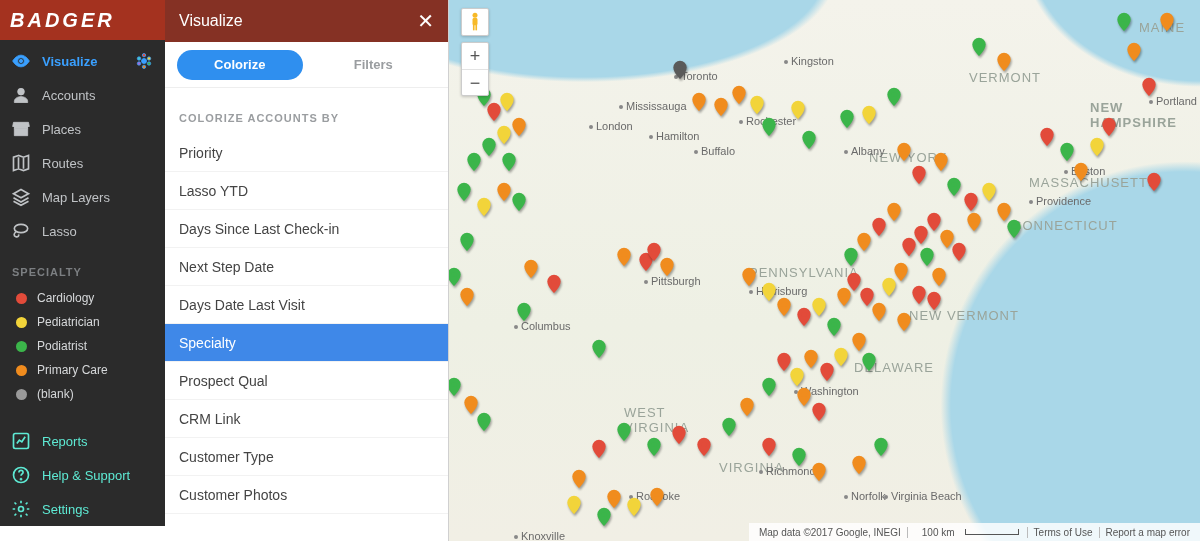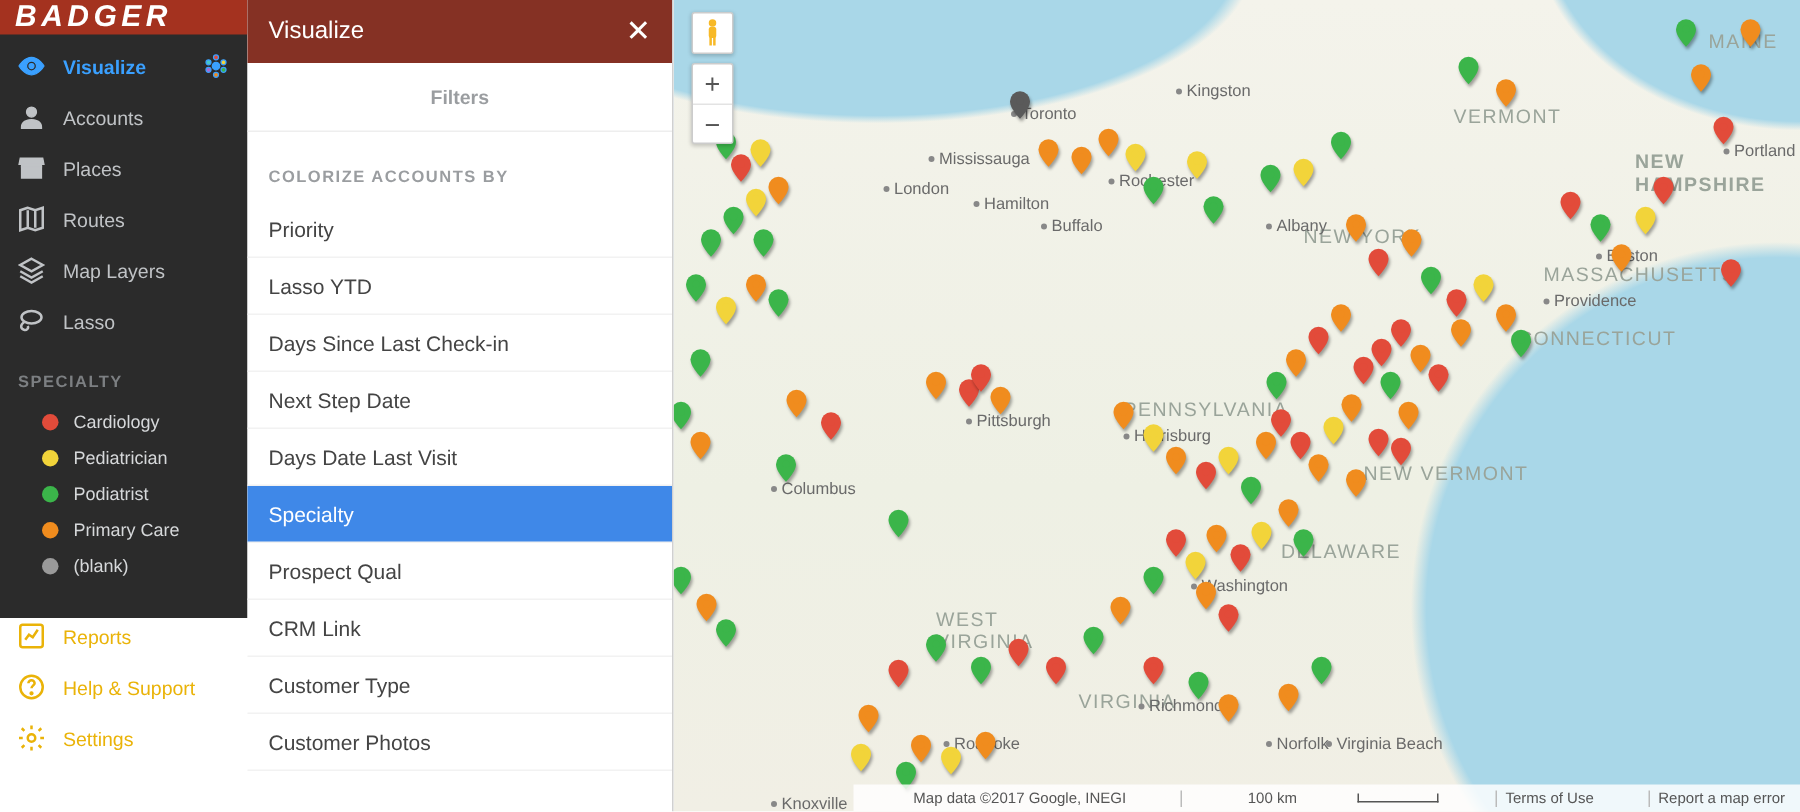--- a/index.html
+++ b/index.html
@@ -1,21 +1,21 @@
 <!DOCTYPE html>
 <html><head>
 <meta charset="utf-8">
 <style>
   * { box-sizing: border-box; margin: 0; padding: 0; font-family: "Helvetica Neue", Arial, sans-serif; }
   html, body { width: 1200px; height: 541px; overflow: hidden; }
   #app { display: flex; width: 1200px; height: 541px; position: relative; }
 
   
   .rail {
-    width: 165px; height: 412px; background: #2b2b2b; color: #cfd2d4;
+    width: 165px; height: 526px; background: #2b2b2b; color: #cfd2d4;
     display: flex; flex-direction: column; flex: 0 0 165px;
     font-size: 13px;
   }
   .rail .logo {
     height: 42px; background: #a4321f; color: #fff; font-weight: 800; letter-spacing: 3px;
     font-size: 20px; display: flex; align-items: center; padding-left: 10px;
     font-style: italic;
   }
   .rail .nav { padding-top: 4px; }
   .rail .nav-item {
@@ -23,26 +23,26 @@
     cursor: pointer; color: #c0c3c6;
   }
   .rail .nav-item.active { color: #3aa0ff; font-weight: 600; }
   .rail .nav-item .ico { width: 22px; height: 22px; display: inline-flex; align-items:center; justify-content:center; }
   .rail .nav-item .ico svg { width: 20px; height: 20px; fill: currentColor; stroke: currentColor; }
   .rail .nav-item.active .tail { margin-left:auto; }
 
   .rail .section-title {
     padding: 18px 12px 8px; color: #7c7f82; font-size: 11px; letter-spacing: 1px; font-weight: 600;
   }
-  .rail .legend { padding: 0 4px 10px; margin-left: 12px; }
+  .rail .legend { padding: 0 4px 10px; }
   .rail .legend-item { display:flex; align-items:center; gap:10px; padding:5px 12px; font-size:12px; color:#d6d8da; cursor:pointer;}
   .rail .legend-dot { width:11px; height:11px; border-radius:50%; flex:0 0 11px; }
 
   .rail .bottom { margin-top: 8px; }
-  .rail .bottom .nav-item { color:#eab308; }
+  .rail .bottom .nav-item { color:#5eead4; }
 
   
   .panel {
     width: 284px; height: 541px; flex: 0 0 284px; background: #fff; display:flex; flex-direction:column;
     border-right: 1px solid #d0d0d0; z-index: 5;
   }
   .panel .header {
     height: 42px; background:#853124; color:#fff; display:flex; align-items:center;
     padding: 0 14px; font-size:16px; font-weight:500;
   }
@@ -112,21 +112,21 @@
   .map .zoombox button {
     width:26px; height:26px; background:none; border:none; font-size:18px; line-height:1;
     color:#555; cursor:pointer;
   }
   .map .zoombox button + button { border-top:1px solid #e3e3e3; }
 
   .map .attribution {
     position:absolute; right:0; bottom:0; height:18px; background:rgba(255,255,255,.82);
     display:flex; align-items:center; font-size:10px; color:#555; padding:0 4px; gap:0;
   }
-  .map .attribution span { padding:0 6px; border-left:1px solid #bbb; cursor:pointer;margin-left:30px;}
+  .map .attribution span { padding:0 6px; border-left:1px solid #bbb; cursor:pointer;}
   .map .attribution span:first-child { border-left:none; cursor:default;}
   .map .attribution .scale {
     border-left:1px solid #bbb; padding:0 8px; display:flex; align-items:center; gap:4px;
   }
   .map .attribution .scale .bar { width:54px; height:6px; border:1px solid #555; border-top:none; }
 </style>
 </head>
 <body>
 
 <div id="app">
@@ -241,20 +241,21 @@
         </div>
       </div>
   </nav>
 
   <section class="panel">
     <div class="header">
       <span>Visualize</span>
       <span class="close">✕</span>
     </div>
     <div class="tabs" id="panel-tabs">
+        <div class="pill active">Colorize</div>
         <div class="pill inactive">Filters</div>
       </div>
     <div class="group-title">COLORIZE ACCOUNTS BY</div>
     <div class="opt-list" id="opt-list">
         <div class="opt">Priority</div>
         <div class="opt">Lasso YTD</div>
         <div class="opt">Days Since Last Check-in</div>
         <div class="opt">Next Step Date</div>
         <div class="opt">Days Date Last Visit</div>
         <div class="opt selected">Specialty</div>

